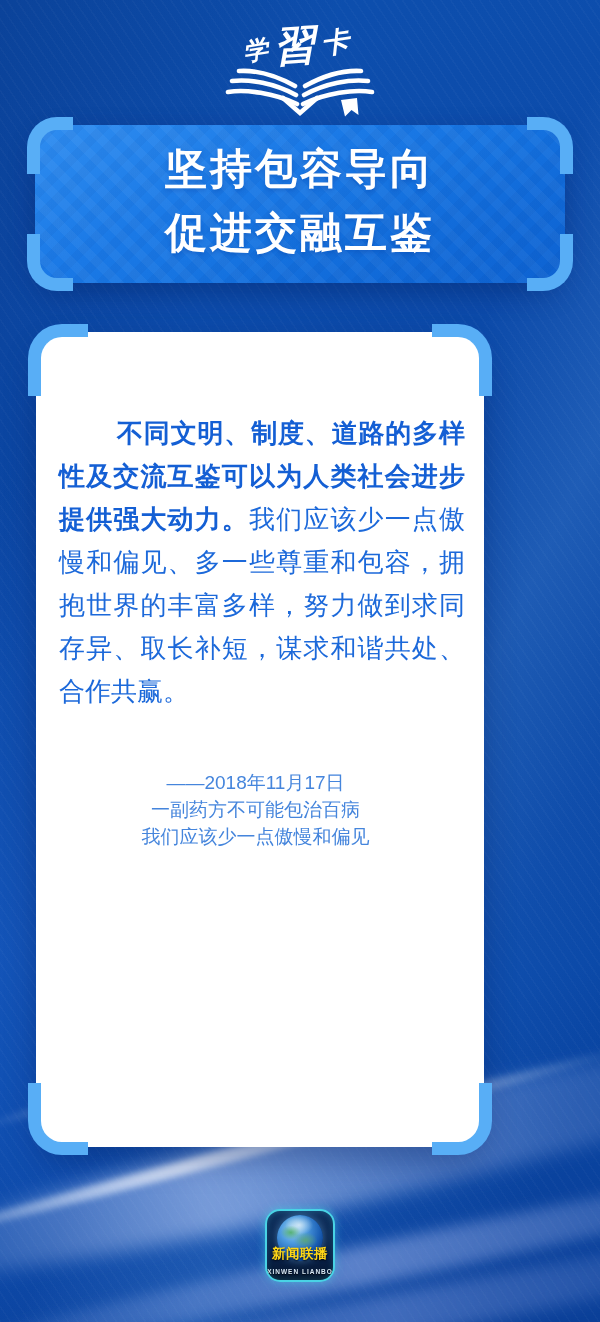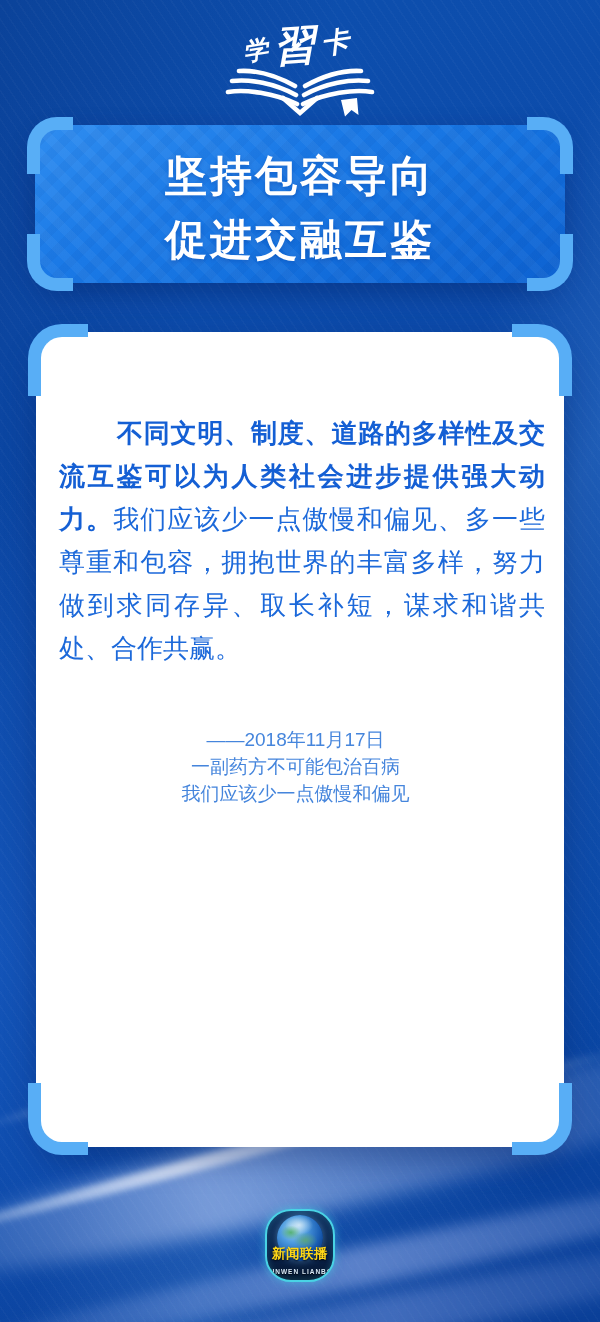--- a/index.html
+++ b/index.html
@@ -60,32 +60,32 @@
       repeating-linear-gradient(-45deg, rgba(0,40,120,.05) 0 9px, rgba(0,40,120,0) 9px 18px),
       linear-gradient(155deg,#2f8df0 0%,#1a79e6 38%,#1170dfaa 60%,#0e63d2 100%),
       linear-gradient(155deg,#2f8df0,#0e63d2);
     box-shadow:0 10px 26px rgba(0,25,90,.35);
     z-index:4;
   }
   .title-card .tline{
     text-align:center;color:#ffffff;font-weight:bold;font-size:42px;line-height:64px;
     letter-spacing:3px;text-shadow:0 2px 4px rgba(0,40,130,.25);
   }
-  .title-card .tpad{padding-top:19px;}
+  .title-card .tpad{padding-top:12px;}
 
   
   .tbr{position:absolute;width:46px;height:57px;border:0 solid #58aef6;}
   .tbr.tl{top:-8px;left:-8px;border-top-width:13px;border-left-width:13px;border-top-left-radius:30px;}
   .tbr.bl{bottom:-8px;left:-8px;border-bottom-width:13px;border-left-width:13px;border-bottom-left-radius:30px;}
   .tbr.tr{top:-8px;right:-8px;border-top-width:13px;border-right-width:13px;border-top-right-radius:30px;}
   .tbr.br{bottom:-8px;right:-8px;border-bottom-width:13px;border-right-width:13px;border-bottom-right-radius:30px;}
 
   
   .quote-card{
-    position:absolute;left:36px;top:332px;width:528px;height:815px;border-radius:30px;
+    position:absolute;left:36px;top:332px;width:448px;height:815px;border-radius:30px;
     background:#ffffff;z-index:4;
     box-shadow:0 14px 30px rgba(0,25,90,.35);
     padding:80px 19px 0 23px;
   }
   .wbr{position:absolute;width:60px;height:72px;border:0 solid #58aef6;}
   .wbr.tl{top:-8px;left:-8px;border-top-width:13px;border-left-width:13px;border-top-left-radius:34px;}
   .wbr.tr{top:-8px;right:-8px;border-top-width:13px;border-right-width:13px;border-top-right-radius:34px;}
   .wbr.bl{bottom:-8px;left:-8px;border-bottom-width:13px;border-left-width:13px;border-bottom-left-radius:34px;}
   .wbr.br{bottom:-8px;right:-8px;border-bottom-width:13px;border-right-width:13px;border-bottom-right-radius:34px;}
 
@@ -94,21 +94,21 @@
     text-align:justify;text-indent:58px;line-break:strict;
   }
   .quote-card p .b{font-weight:bold;color:#145fd4;}
 
   .attr{margin-top:56px;text-align:center;padding-right:13px;
         color:#4585dc;font-size:19px;line-height:27px;}
 
   
   .nlogo{
     position:absolute;left:50%;top:1209px;transform:translateX(-50%);
-    width:70px;height:73px;border-radius:26px;
+    width:70px;height:73px;border-radius:15px;
     background:linear-gradient(180deg,#10315f 0%,#081e44 70%,#06182f 100%);
     border:2px solid #49d3e5;
     box-shadow:0 0 9px rgba(70,215,235,.55), inset 0 0 6px rgba(70,215,235,.25);
     overflow:hidden;z-index:5;
   }
   .earth{
     position:absolute;left:50%;top:4px;transform:translateX(-50%);
     width:46px;height:46px;border-radius:50%;
     background:
       radial-gradient(10px 7px at 30% 38%, rgba(80,175,105,.9) 0%, rgba(80,175,105,0) 100%),

